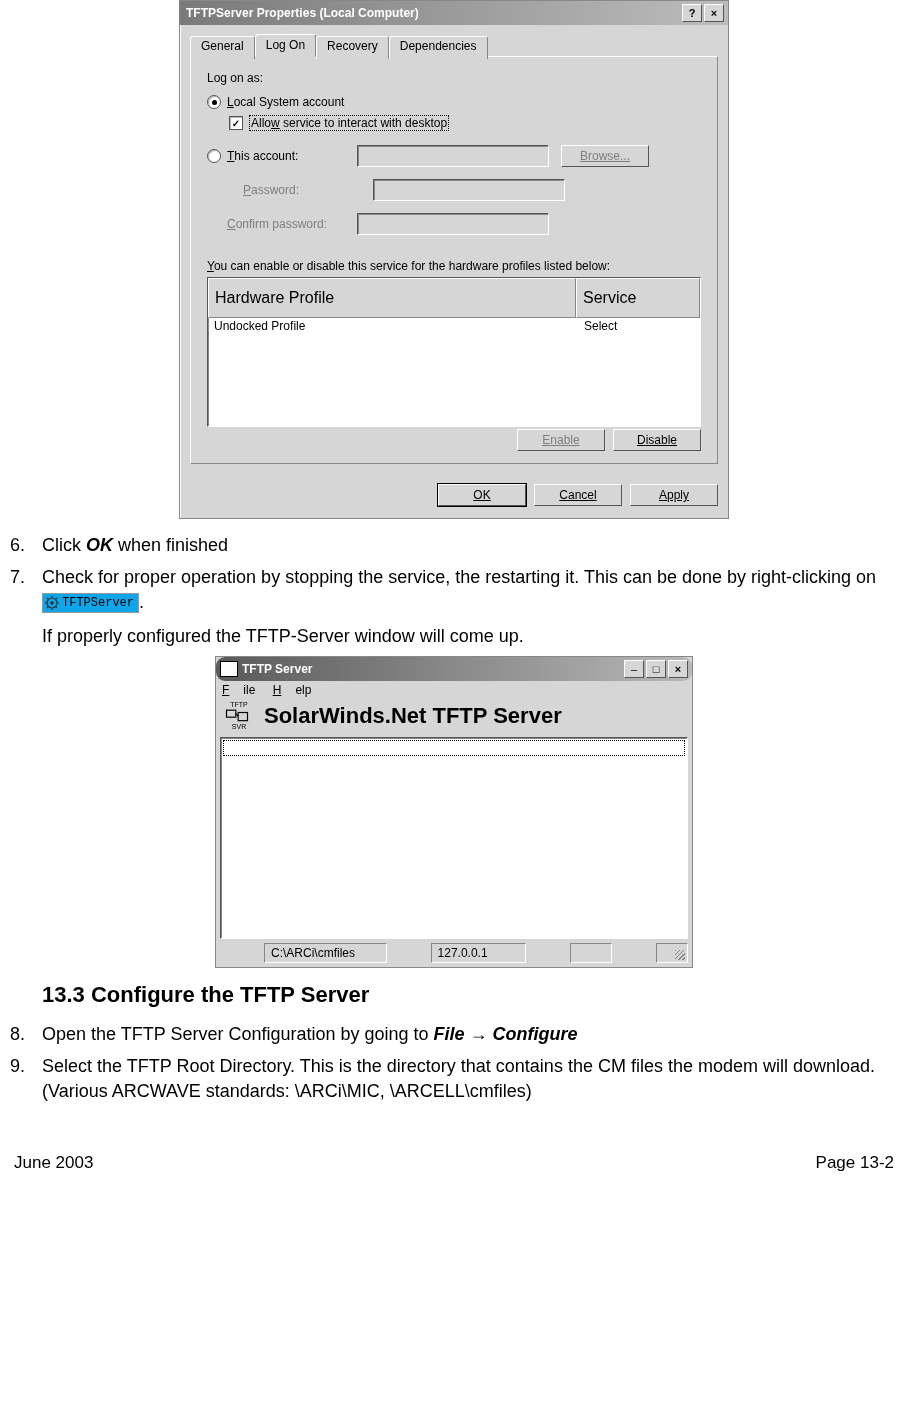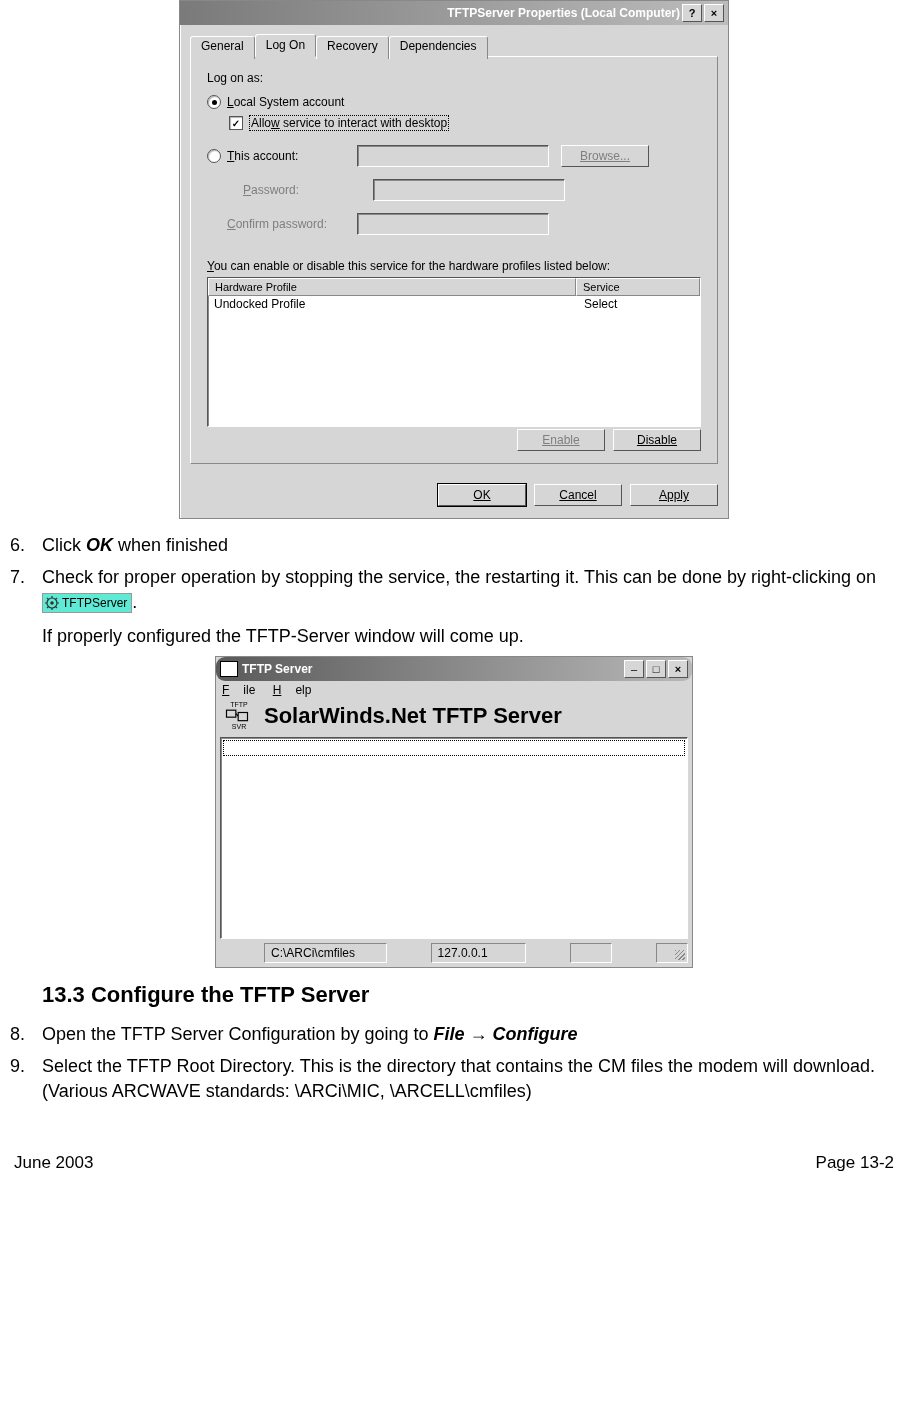--- a/index.html
+++ b/index.html
@@ -28,21 +28,21 @@
   }
   .titlebar {
     background: linear-gradient(to right, #7a7a7a, #bcbcbc);
     color: #fff;
     font-weight: bold;
     font-size: 12px;
     padding: 3px 4px 3px 6px;
     display: flex;
     align-items: center;
   }
-  .titlebar .title-text { flex: 1; text-align: right; }
+  .titlebar .title-text { flex: 1; }
   .titlebar .tb-btn {
     width: 18px; height: 16px;
     background: #d6d6d6;
     border: 1px solid #fff;
     border-right-color: #555; border-bottom-color: #555;
     margin-left: 2px;
     display: flex; align-items: center; justify-content: center;
     color: #000; font-weight: bold; font-size: 11px;
     font-family: Arial;
   }
@@ -133,45 +133,45 @@
     border: 1px solid #555;
     border-right-color: #fff; border-bottom-color: #fff;
     box-shadow: inset 1px 1px 0 #888;
     height: 148px;
     margin-top: 4px;
   }
   .lv-header { display: flex; background: #d6d6d6; }
   .lv-col {
     border: 1px solid #888;
     border-top-color: #fff; border-left-color: #fff;
-    padding: 2px 6px;
-    font-size: 11px;
+    padding: 10px 6px;
+    font-size: 16px;
   }
   .lv-col.c1 { flex: 1; }
   .lv-col.c2 { width: 110px; }
   .lv-row { display: flex; padding: 1px 6px; font-size: 12px; }
   .lv-row .r1 { flex: 1; }
   .lv-row .r2 { width: 110px; padding-left: 6px; }
   .btn-row-right { display: flex; justify-content: flex-end; gap: 8px; margin-top: 2px; }
   .dlg-footer {
     display: flex; justify-content: flex-end; gap: 8px;
     padding: 10px 10px 12px 10px;
   }
   .btn.default { box-shadow: 0 0 0 1px #000; }
   
   .steps { margin-top: 14px; font-size: 18px; line-height: 1.35; }
   .step { display: flex; margin: 8px 0; }
   .step .num { width: 32px; flex-shrink:0; }
   .step .txt { flex: 1; }
   .bolditalic { font-weight: bold; font-style: italic; }
   .inline-icon {
     display: inline-flex; align-items: center;
-    background: #5eead4; border: 1px solid #999;
+    background: #0ea5e9; border: 1px solid #999;
     padding: 1px 4px 1px 2px; font-size: 12px;
-    font-family: Liberation Sans, sans-serif; vertical-align: middle;
+    font-family: Liberation Mono, monospace; vertical-align: middle;
   }
   .inline-icon .gear {
     width: 14px; height: 14px; margin-right: 3px;
     display:inline-block;
   }
   
   .dialog2-wrap { display:flex; justify-content:center; margin: 6px 0 10px 0; }
   .dialog2 {
     width: 476px;
     border: 1px solid #888;

